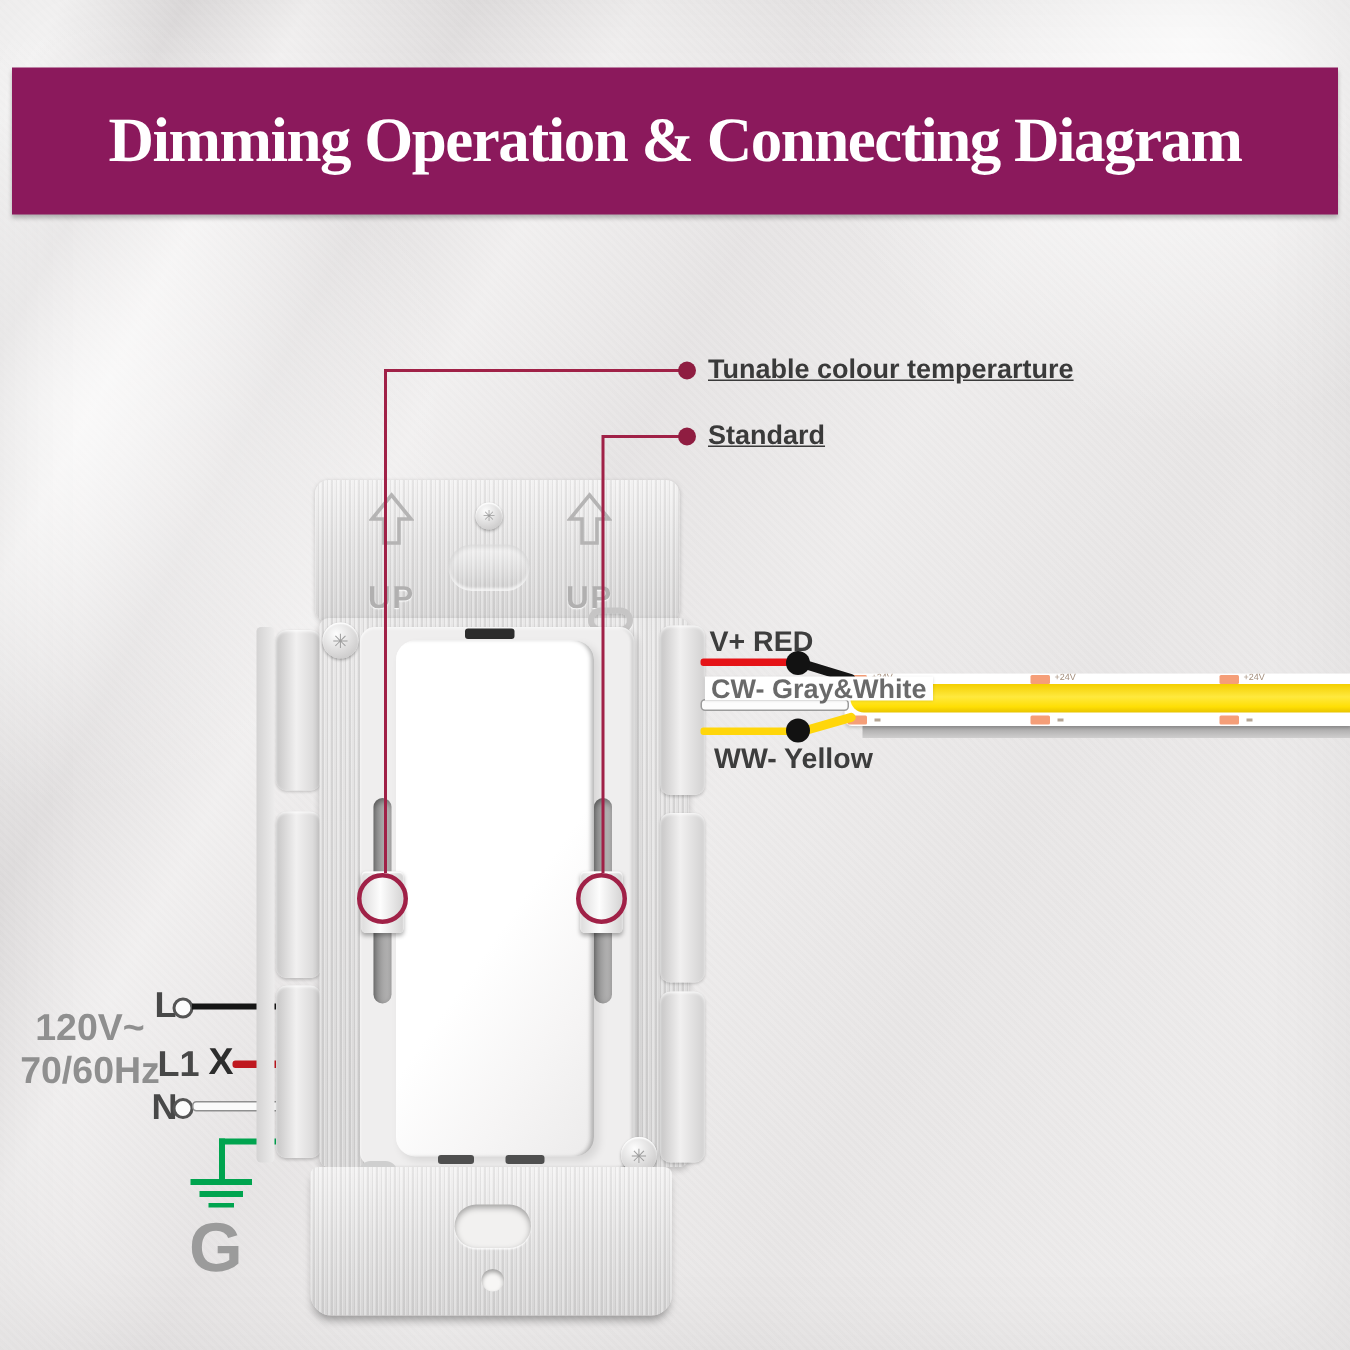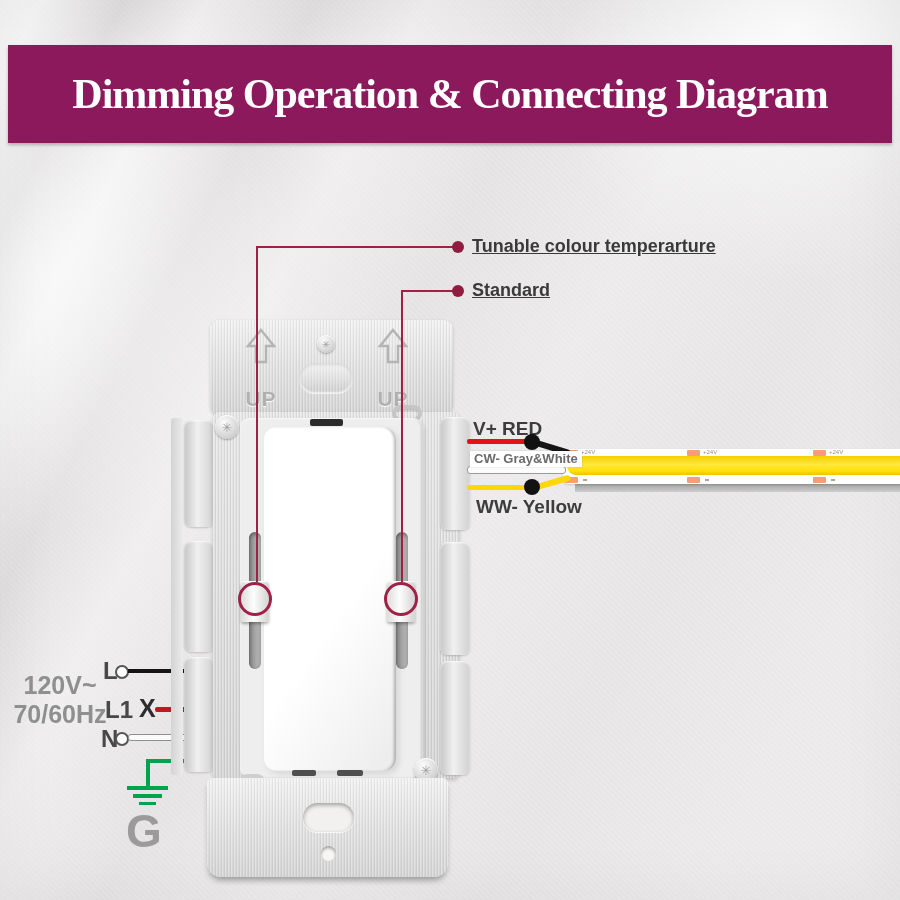--- a/index.html
+++ b/index.html
@@ -80,21 +80,21 @@
   
   .rating{left:8px;top:671px;width:104px;text-align:center;color:#8f8f8f;
       font-size:25px;font-weight:bold;line-height:29px;}
   .termlabel{font-size:24px;font-weight:600;color:#484848;}
   .xmark{font-size:25px;font-weight:bold;color:#2d2d2d;}
   .term{width:10px;height:10px;border:2.5px solid #555;border-radius:50%;background:#fcfcfc;}
   .glabel{font-size:46px;font-weight:bold;color:#9b9b9b;}
   .gwire{background:#00a44f;}
   
   .wlabel{font-size:19px;font-weight:600;color:#3d3d3d;white-space:nowrap;}
-  .cwbox{left:470px;top:451px;background:#fff;padding:0 4px;font-size:13px;font-weight:600;
+  .cwbox{left:470px;top:451px;background:#fff;padding:0 4px;font-size:18px;font-weight:600;
       color:#6a6a6a;line-height:16px;box-shadow:0 0 2px rgba(0,0,0,.15);white-space:nowrap;z-index:22;}
   .blackdot{width:16px;height:16px;border-radius:50%;background:#121212;z-index:23;}
   
   .strip{left:563px;top:449px;width:337px;height:35px;background:#fff;border-radius:5px 0 0 5px;
       box-shadow:0 1px 2px rgba(0,0,0,.15);z-index:20;}
   .strip-yellow{left:4px;top:7px;width:333px;height:19px;border-radius:9px 0 0 9px;
       background:linear-gradient(180deg,#f4cf00,#ffe93e 45%,#ffdf05 80%,#e8c400);}
   .pad{width:13px;height:6px;background:#f59e78;border-radius:1px;}
   .padlabel{font-size:6px;color:#a39胎b7a;color:#a38d7a;line-height:7px;}
   .minus{width:4px;height:2px;background:#b5a593;}

